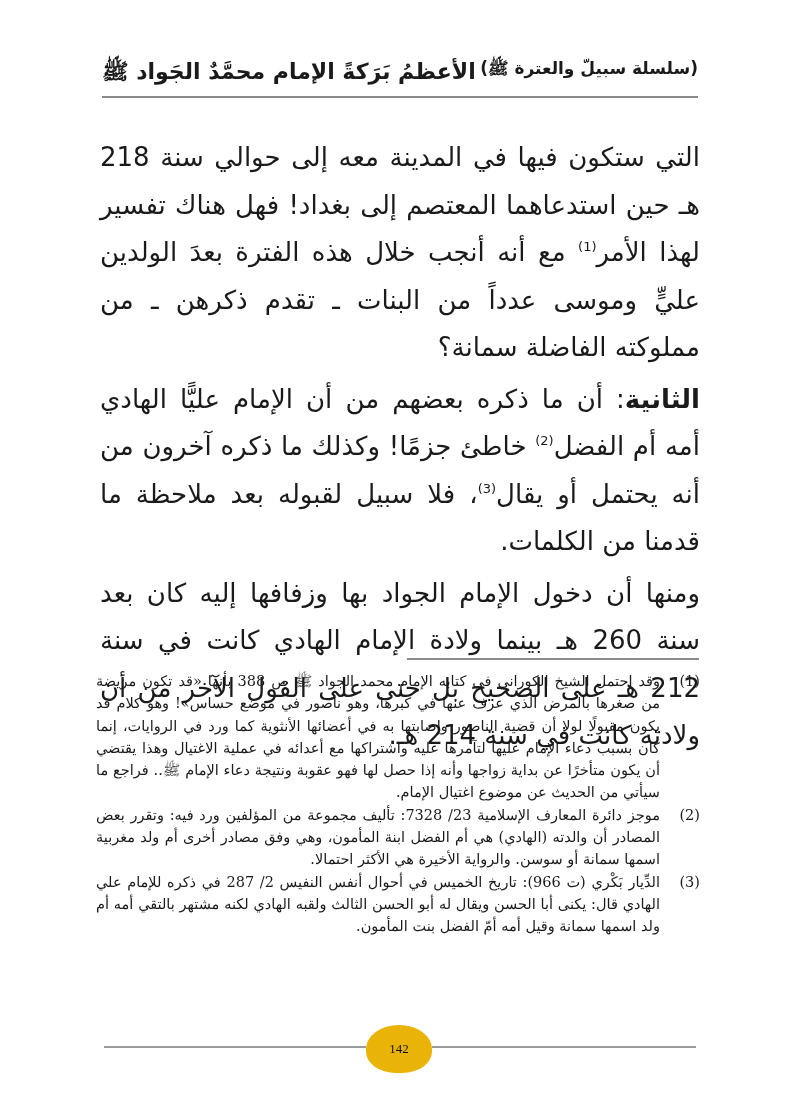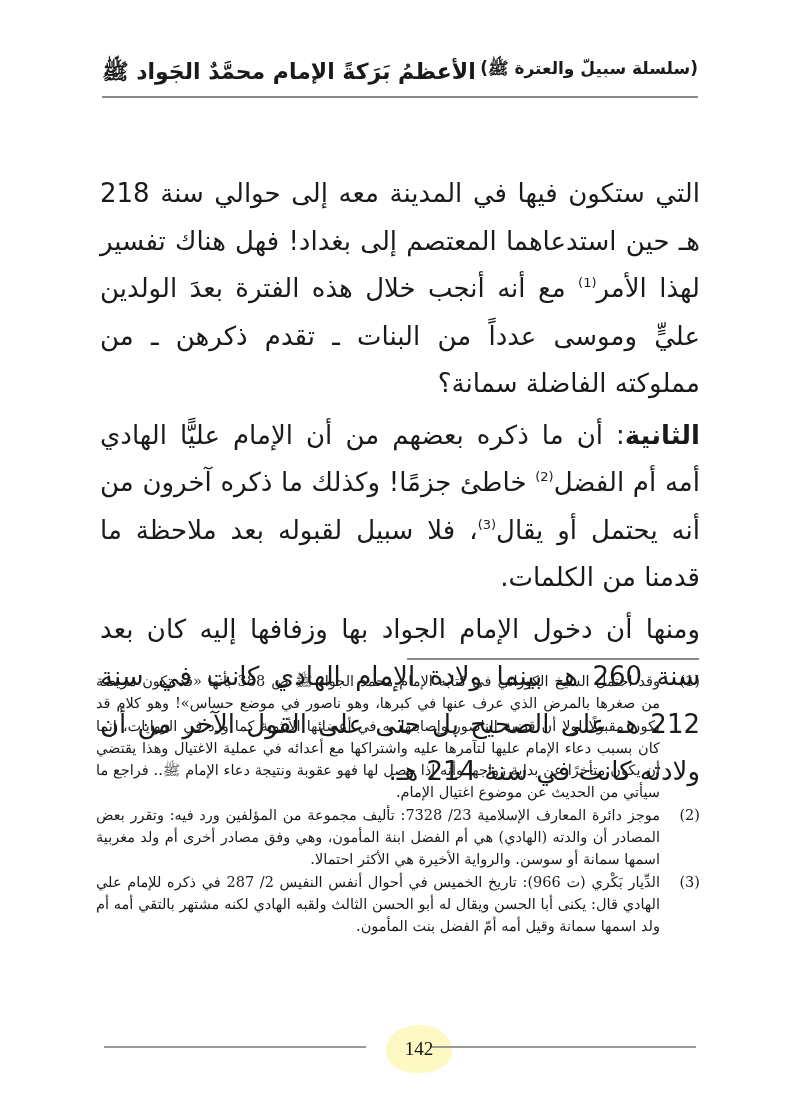--- a/index.html
+++ b/index.html
@@ -16,21 +16,20 @@
     position: absolute; right: 0; top: 18px; font-size: 17px; font-weight: bold;
   }
   .header .title {
     position: absolute; left: 0; top: 18px; font-size: 22px; font-weight: bold;
   }
   .body-text {
     position: absolute; left: 100px; top: 134px; width: 600px;
     direction: rtl; text-align: justify; text-align-last: right;
     font-size: 26px; line-height: 47.5px;
     font-family: "DejaVu Sans", sans-serif;
-    margin-top: 36px;
   }
   .body-text p { margin: 0; }
   .body-text p + p { margin-top: 4px; }
   .body-text .bold-lead { font-weight: bold; }
   sup.fnref { font-size: 13px; vertical-align: super; line-height: 0; }
   .fn-sep {
     position: absolute; left: 407px; top: 658px; width: 292px; height: 0;
     border-top: 2px solid #8a8a8a;
   }
   .footnotes {
@@ -39,24 +38,24 @@
     font-family: "DejaVu Serif", serif;
   }
   .footnote { position: relative; padding-right: 40px; text-align: justify; text-align-last: right; }
   .footnote .num { position: absolute; right: 0; top: 0; }
   .footer-line {
     position: absolute; top: 1046px; height: 0; border-top: 2px solid #9a9a9a;
   }
   .footer-line.left { left: 104px; width: 262px; }
   .footer-line.right { left: 432px; width: 264px; }
   .page-num {
-    position: absolute; left: 386px; top: 1025px; width: 66px; height: 48px;
-    background: #fef9c3; border-radius: 50% 50% 45% 45%;
+    position: absolute; left: 366px; top: 1025px; width: 66px; height: 48px;
+    background: #eab308; border-radius: 50% 50% 45% 45%;
     display: flex; align-items: center; justify-content: center;
-    font-family: "Liberation Serif", serif; font-size: 19px; color: #111;
+    font-family: "Liberation Serif", serif; font-size: 13px; color: #111;
   }
 </style>
 </head>
 <body>
 
 <div class="header">
   <span class="series">(سلسلة سبيلّ والعترة ﷺ)</span>
   <span class="title">الأعظمُ بَرَكةً الإمام محمَّدٌ الجَواد ﷺ</span>
 </div>
 

